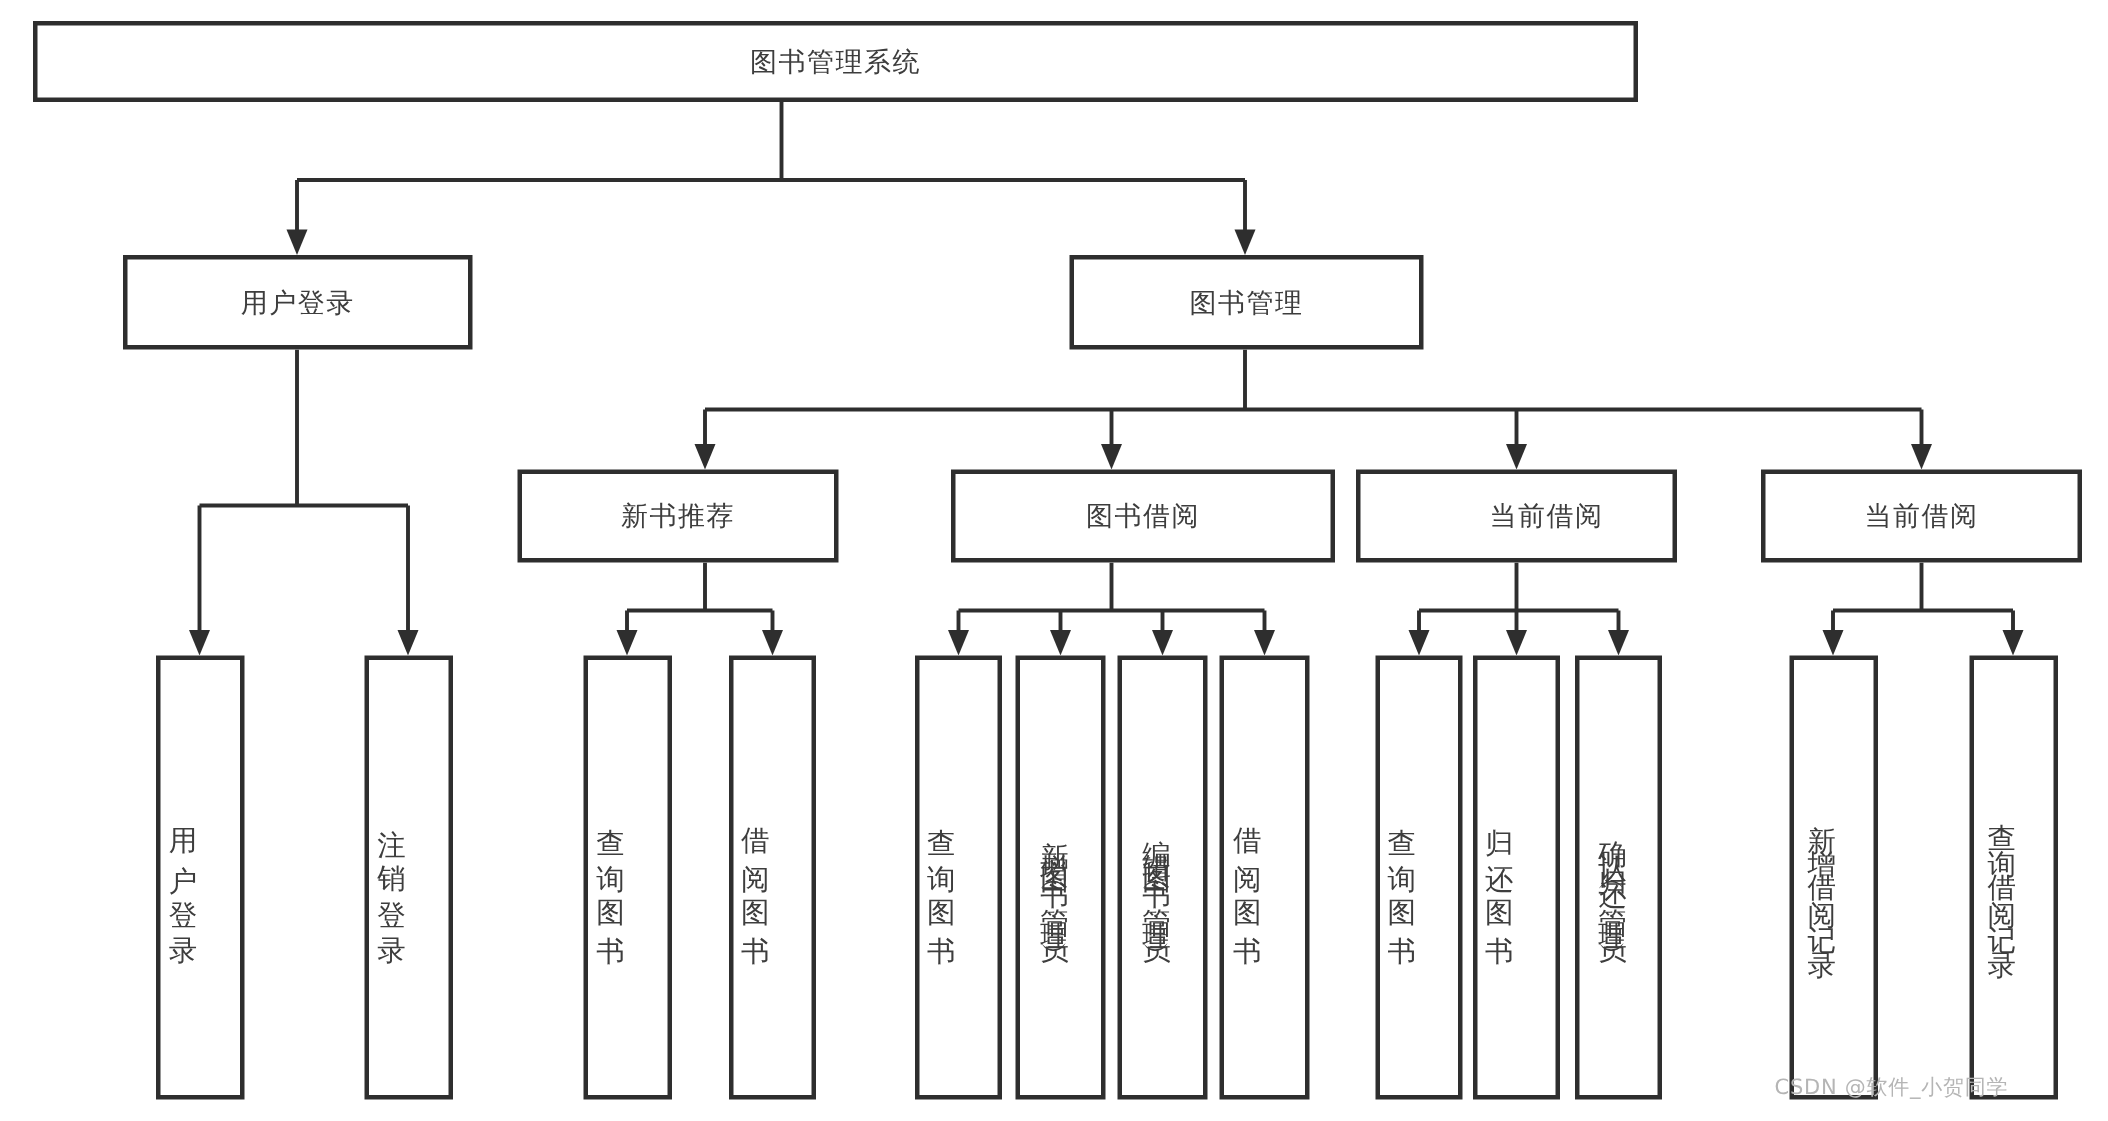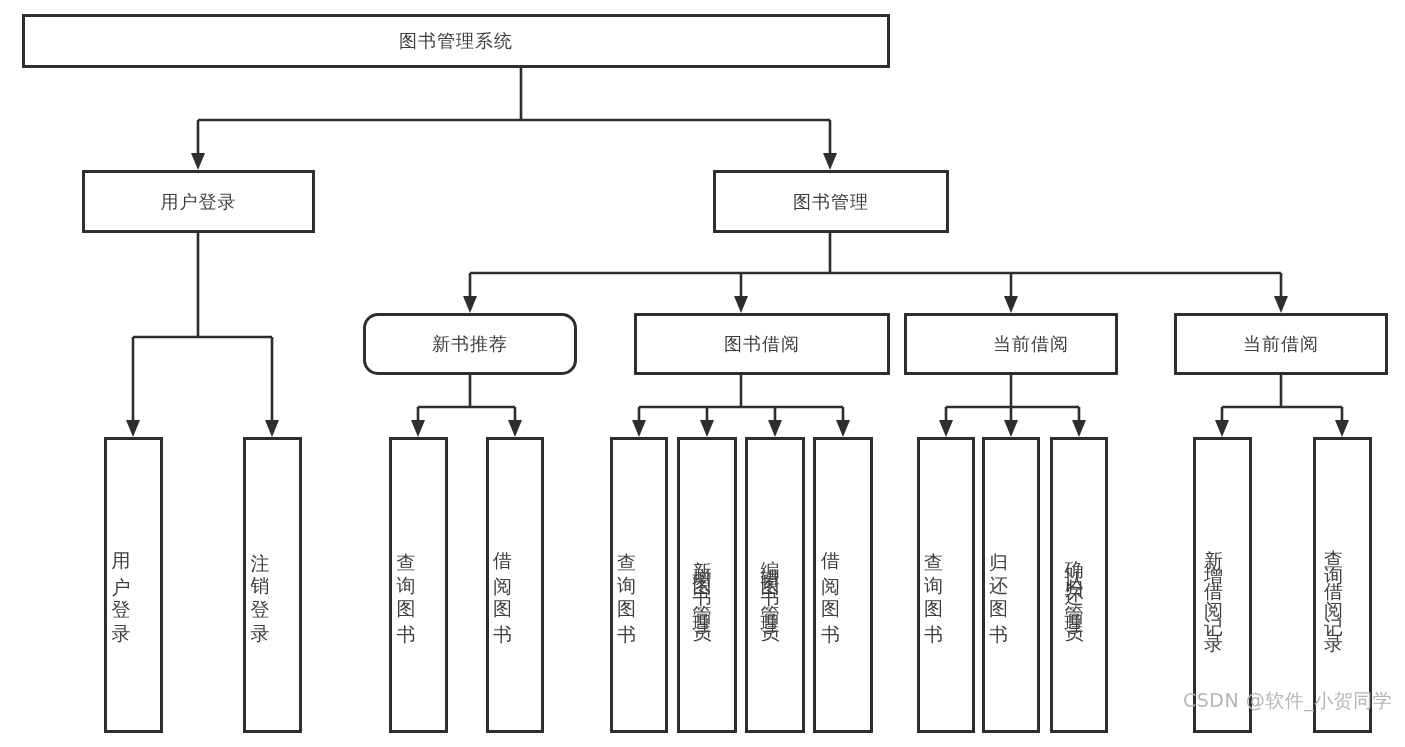--- a/index.html
+++ b/index.html
@@ -34,22 +34,22 @@
     text-orientation: mixed;
     font-size: 19px;
     line-height: 1;
   }
   .sp-wide  { letter-spacing: 24px; padding-block-start: 24px; }
   .sp-mid   { letter-spacing: 17px; padding-block-start: 17px; }
   .sp-tight { letter-spacing: 9px;  padding-block-start: 9px; }
   .watermark {
     position: absolute;
     left: 1183px;
-    top: 688px;
-    font-size: 19px;
+    top: 716px;
+    font-size: 14px;
     color: #b5b5b5;
     white-space: nowrap;
     letter-spacing: 0.5px;
   }
 </style>
 </head>
 <body>
 
 <div class="canvas">
 
@@ -115,26 +115,26 @@
       <polygon points="768,420 782,420 775,437"></polygon>
       <polygon points="836,420 850,420 843,437"></polygon>
       <polygon points="939,420 953,420 946,437"></polygon>
       <polygon points="1004,420 1018,420 1011,437"></polygon>
       <polygon points="1072,420 1086,420 1079,437"></polygon>
       <polygon points="1215,420 1229,420 1222,437"></polygon>
       <polygon points="1335,420 1349,420 1342,437"></polygon>
     </g>
   </svg>
 
-  <div class="node h-node" style="left:22px; top:14px; width:868px; height:54px;">图书管理系统</div>
+  <div class="node h-node" style="left:22px; top:14px; width:1070px; height:54px;">图书管理系统</div>
 
   <div class="node h-node" style="left:82px; top:170px; width:233px; height:63px;">用户登录</div>
   <div class="node h-node" style="left:713px; top:170px; width:236px; height:63px;">图书管理</div>
 
-  <div class="node h-node" style="left:363px; top:313px; width:214px; height:62px;border-radius:15px;">新书推荐</div>
+  <div class="node h-node" style="left:345px; top:313px; width:214px; height:62px;">新书推荐</div>
   <div class="node h-node" style="left:634px; top:313px; width:256px; height:62px;">图书借阅</div>
   <div class="node h-node" style="left:904px; top:313px; width:214px; height:62px;padding-left:40px;">当前借阅</div>
   <div class="node h-node" style="left:1174px; top:313px; width:214px; height:62px;">当前借阅</div>
 
   <div class="node v-node sp-wide" style="left:104px; top:437px; width:59px; height:296px;">用户登录</div>
   <div class="node v-node sp-wide" style="left:243px; top:437px; width:59px; height:296px;">注销登录</div>
 
   <div class="node v-node sp-wide" style="left:389px; top:437px; width:59px; height:296px;">查询图书</div>
   <div class="node v-node sp-wide" style="left:486px; top:437px; width:58px; height:296px;">借阅图书</div>
 

